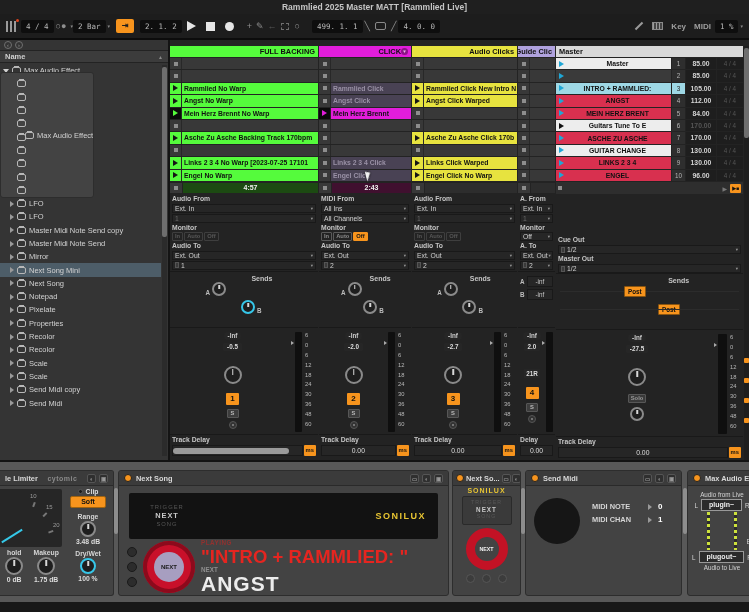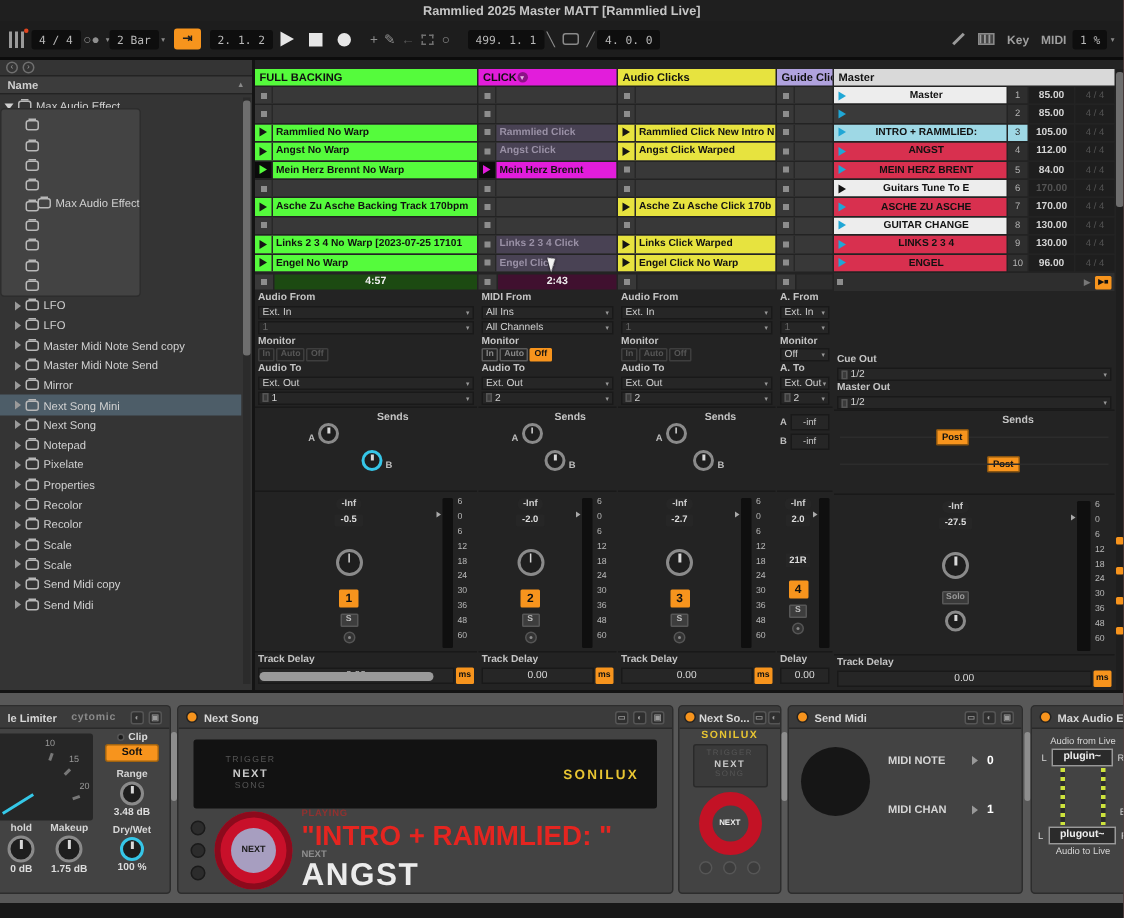--- a/index.html
+++ b/index.html
@@ -42,21 +42,21 @@
 .bscroll{position:absolute;right:1px;top:25px;width:5px;bottom:4px;background:#2b2b2b}
 .bthumb{position:absolute;top:2px;height:170px;width:5px;background:#6e6e6e;border-radius:2px}
 
 
 .session{position:absolute;top:40px;left:170px;width:579px;height:420px;background:#232323;display:flex;padding-top:6px}
 .col{display:flex;flex-direction:column;margin-right:1px;flex:none}
 .t-green{--cc:#55fb3c}
 .t-magenta{--cc:#e21ddb}
 .t-yellow{--cc:#e7e33f}
 .t-lav{--cc:#b0a2de}
-.thead{height:11px;font-size:7.4px;font-weight:700;color:#101010;padding:1px 3px;white-space:nowrap;overflow:hidden;display:flex;justify-content:flex-start;align-items:center;background:var(--cc)}
+.thead{height:11px;font-size:7.4px;font-weight:700;color:#101010;padding:1px 3px;white-space:nowrap;overflow:hidden;display:flex;justify-content:flex-end;align-items:center;background:var(--cc)}
 .ddcirc{width:7px;height:7px;border-radius:50%;background:#8d1388;color:#e8b7e6;font-size:4.5px;line-height:7px;text-align:center;flex:none}
 .slots{height:123px;display:grid;grid-template-rows:repeat(10,1fr);row-gap:1px;margin-top:1px}
 .slot{display:flex;background:#383838;overflow:hidden}
 .slot .lcell{width:12px;flex:none;display:flex;align-items:center;justify-content:center;background:#383838;border-right:1px solid #282828}
 .stopsq{width:4px;height:4px;background:#8d8d8d}
 .ptri{width:0;height:0;border-left:5px solid #151515;border-top:3.5px solid transparent;border-bottom:3.5px solid transparent;display:none}
 .clabel{flex:1;font-size:6.8px;font-weight:700;color:#111;line-height:11px;padding-left:2px;white-space:nowrap;overflow:hidden}
 .slot.clip .lcell,.slot.clip .clabel{background:var(--cc)}
 .slot.clip .stopsq{display:none}
 .slot.clip .ptri{display:block}
@@ -207,21 +207,21 @@
 .mpanel .trigdim{font-size:5.3px}
 .mpanel .trigmain{font-size:6.3px}
 .ring{width:42px;height:42px;border-radius:50%;border:9px solid #c31225;display:flex;align-items:center;justify-content:center;margin-top:1px}
 .ringlbl{font-size:5.3px;color:#eee;font-weight:700}
 .minidots{display:flex;gap:7px;margin-top:2px}
 .mdot{width:9px;height:9px;border-radius:50%;border:1px solid #565656;background:#3c3c3c}
 
 
 .smbody{display:flex;align-items:flex-start;padding:12px 8px;gap:12px}
 .smknob{width:46px;height:46px;border-radius:50%;background:#161616;flex:none}
-.smrows{display:flex;flex-direction:column;gap:24px;margin-top:4px}
+.smrows{display:flex;flex-direction:column;gap:4px;margin-top:4px}
 .smrow{display:flex;align-items:center;gap:6px}
 .smlbl{width:50px;font-size:7.4px;font-weight:700;color:#d5d5d5}
 .smtri{width:0;height:0;border-left:4px solid #999;border-top:3px solid transparent;border-bottom:3px solid transparent}
 .smval{font-size:8px;font-weight:700;color:#fff}
 
 
 .mxbody{position:relative;height:110px;font-size:6.3px;color:#d5d5d5;text-align:center;padding-top:5px}
 .mxrow{display:flex;align-items:center;justify-content:center;gap:3px;margin:1px 0}
 .mxbox{border:1px solid #999;background:#2b2b2b;padding:0 7px;font-size:7px;font-weight:700;color:#eee;line-height:10px}
 .mxlr{font-size:6.3px;color:#d5d5d5}

